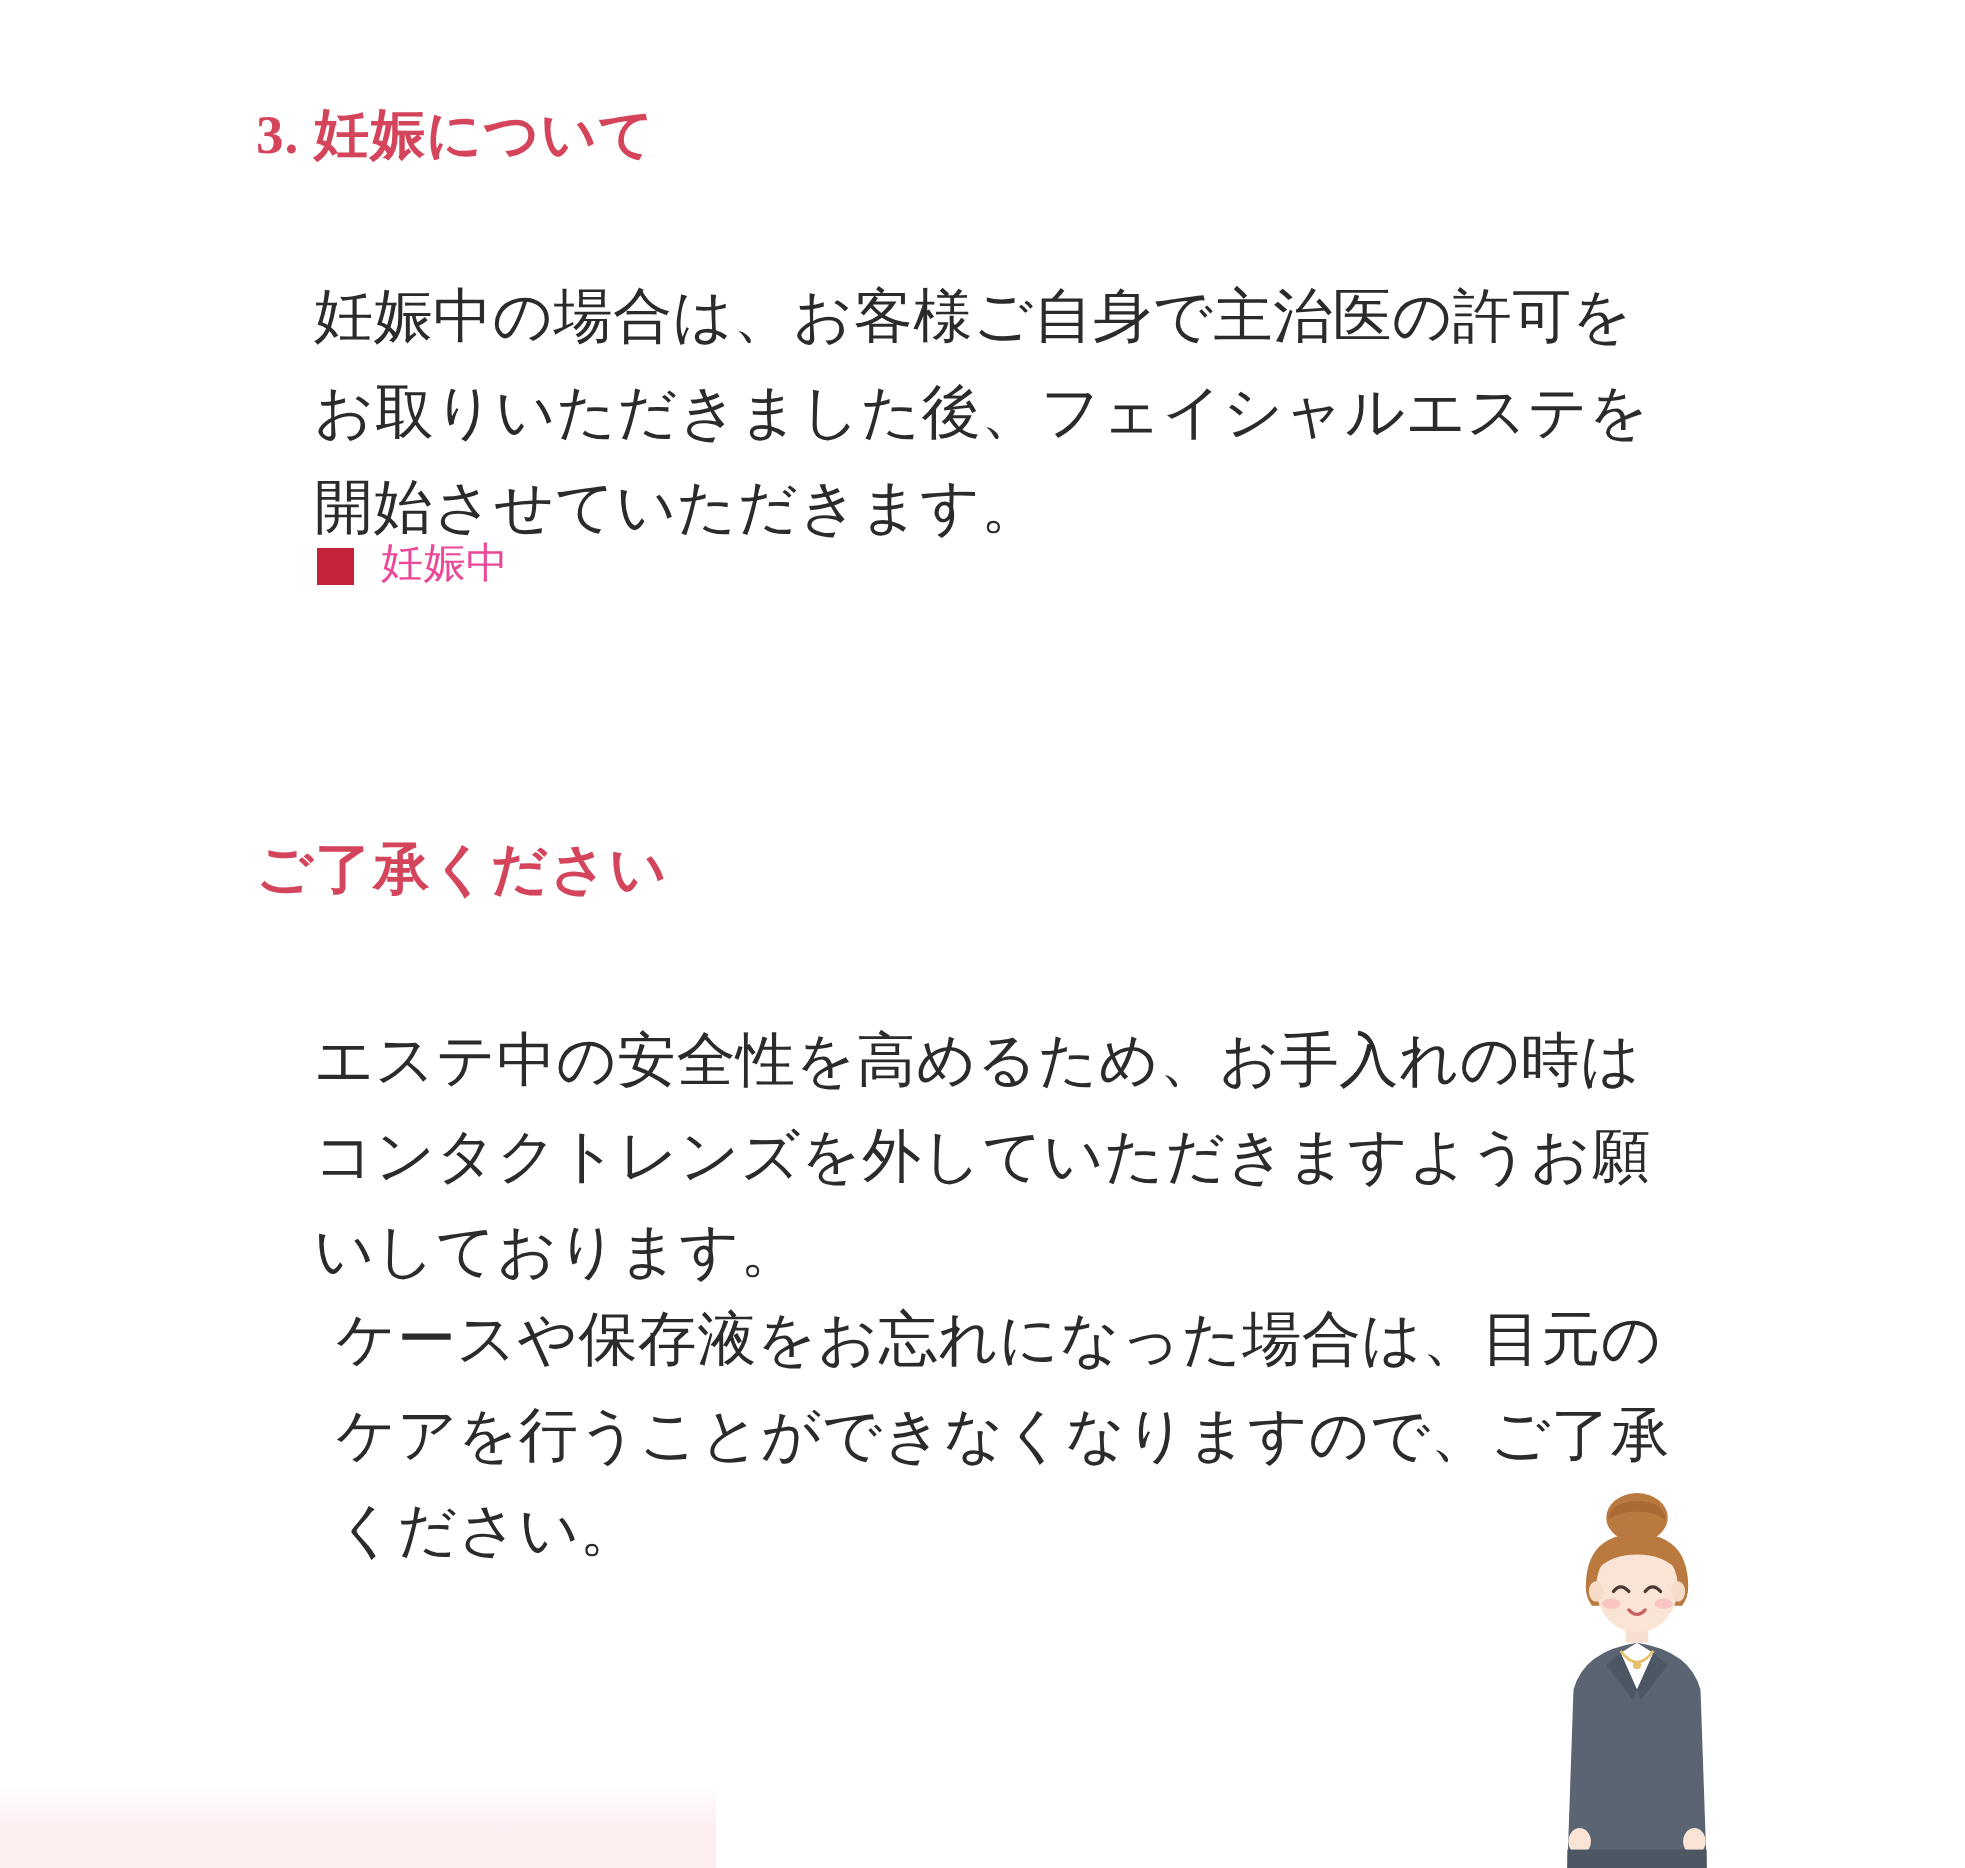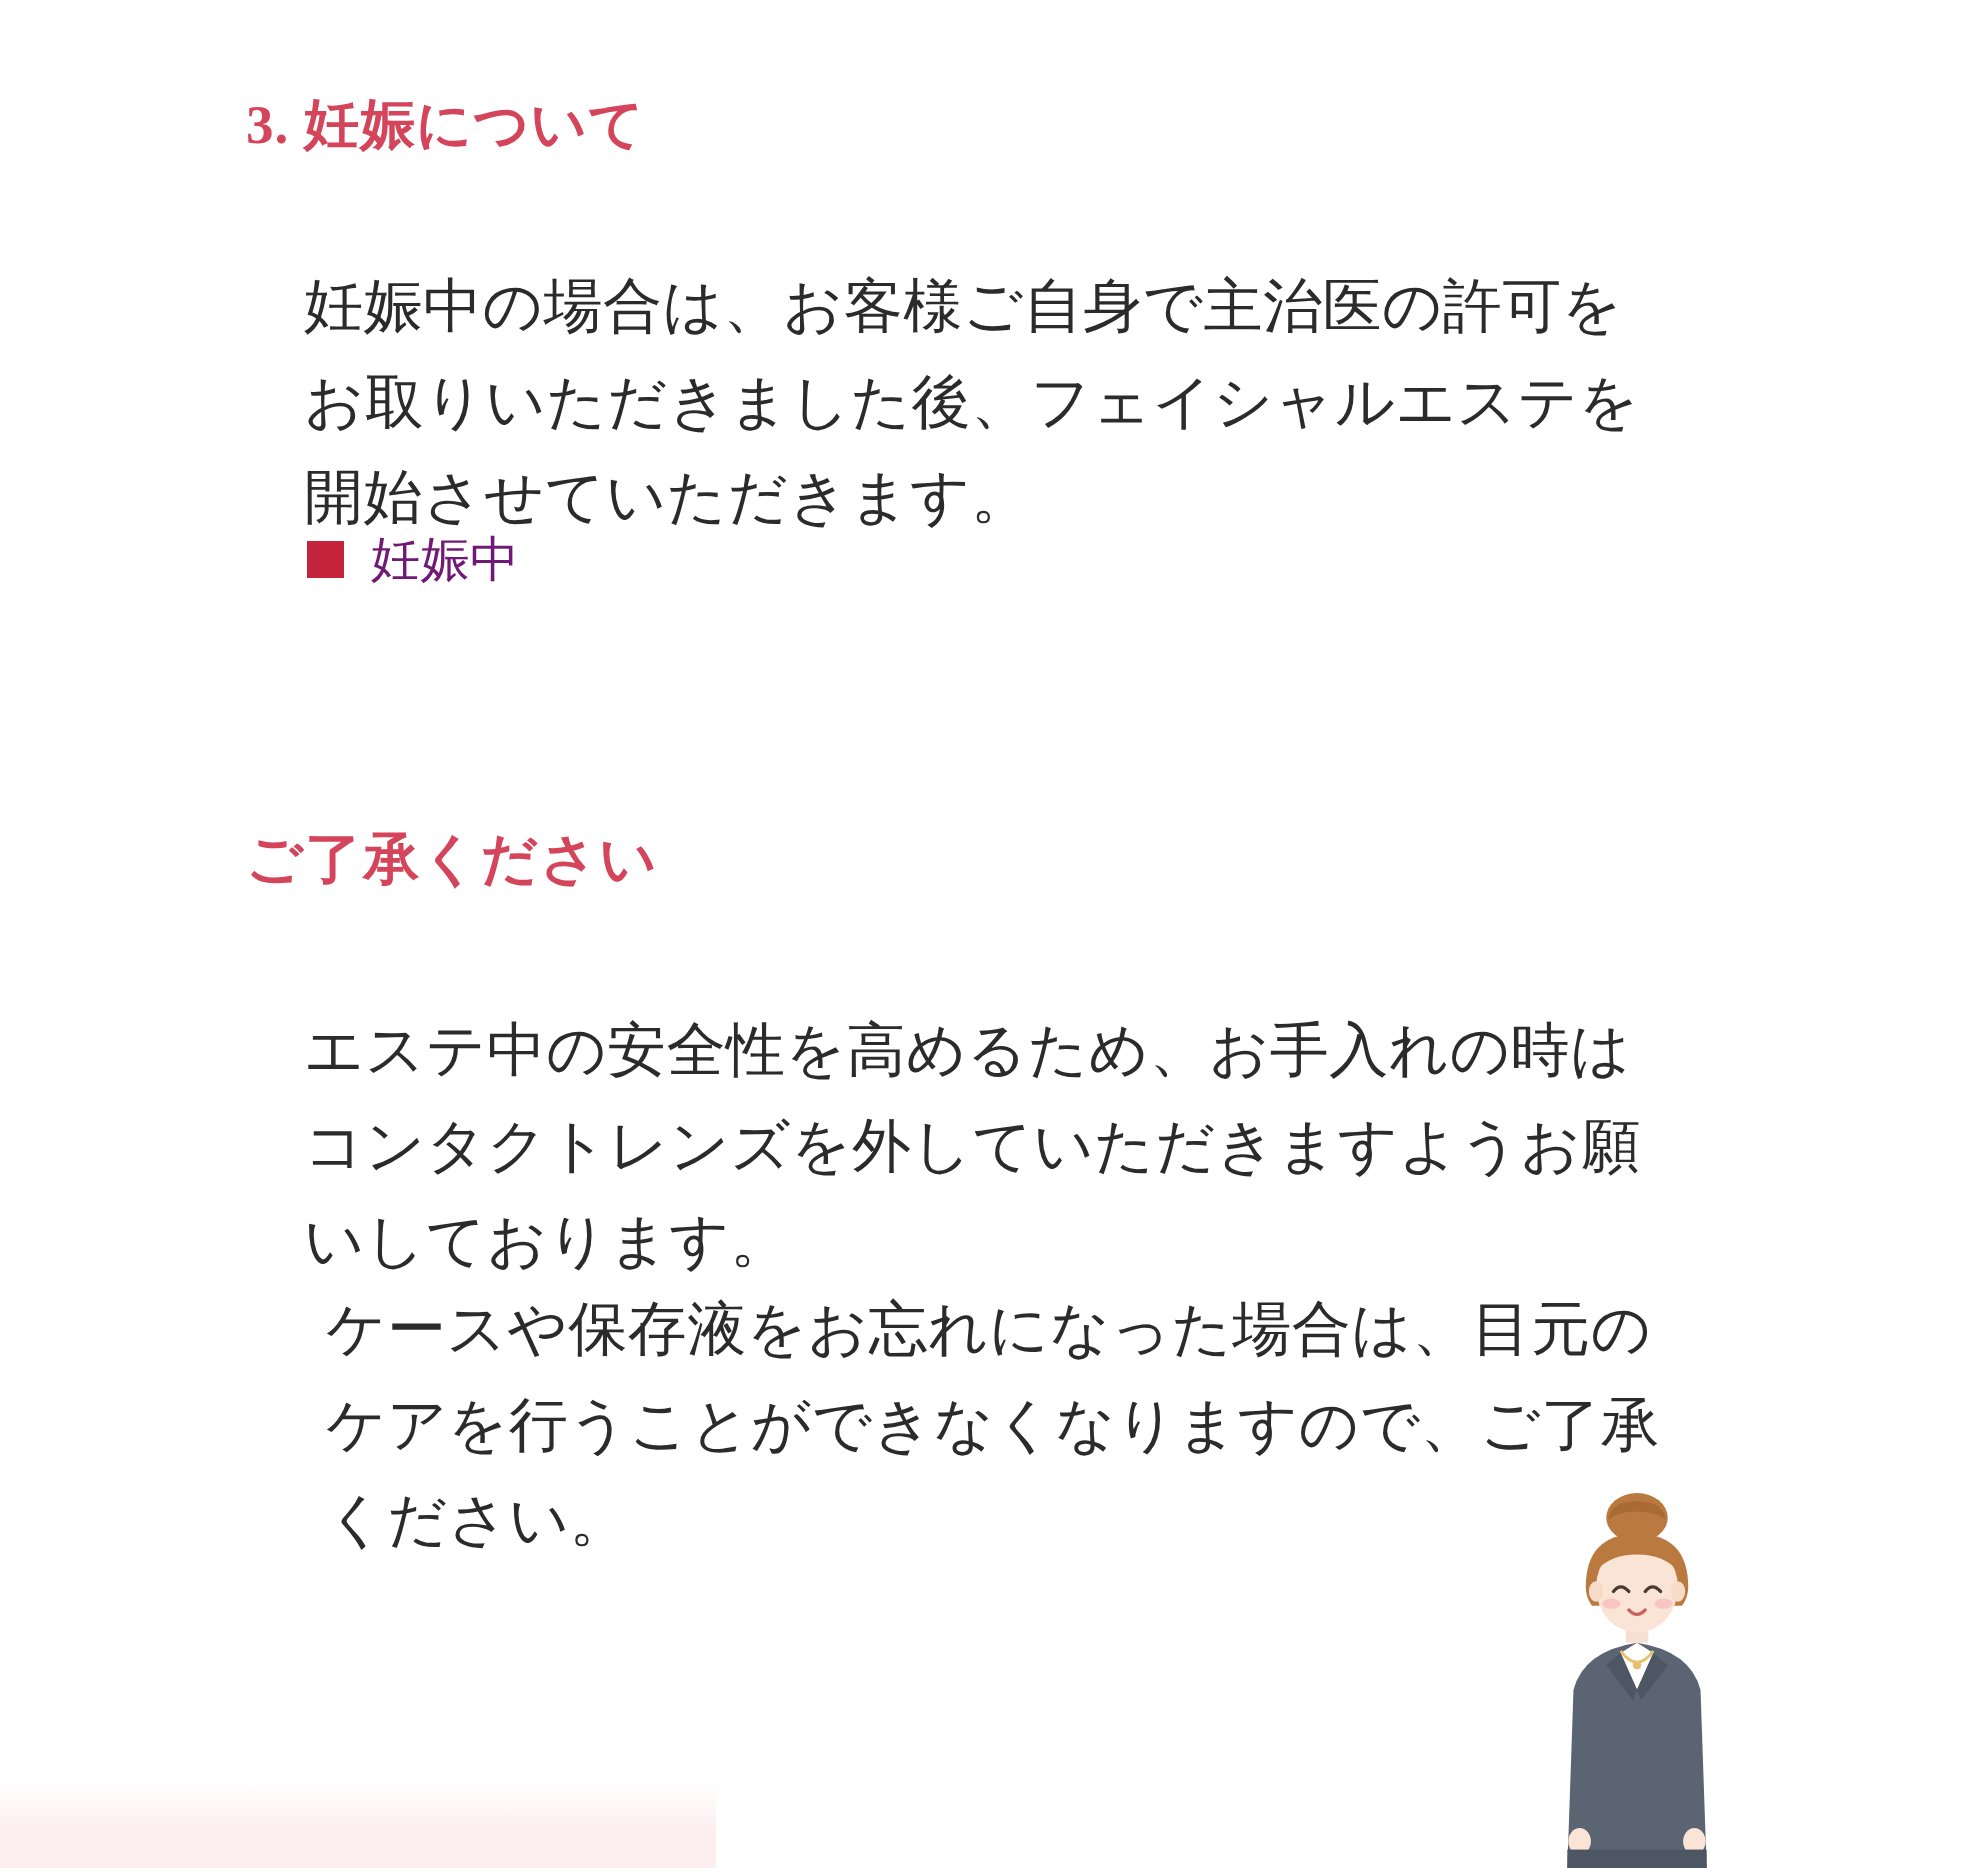--- a/index.html
+++ b/index.html
@@ -24,21 +24,21 @@
     height: 87px;
     background: linear-gradient(to top, #fdeef0 0%, #fdeef0 45%, #ffffff 100%);
     pointer-events: none;
   }
 
   .page {
     position: relative;
     width: 1965px;
     height: 1868px;
     box-sizing: border-box;
-    padding: 0;
+    padding: 10px;
   }
 
   .section {
     position: relative;
   }
 
   .heading-numbered {
     position: absolute;
     left: 246px;
     top: 46px;
@@ -74,23 +74,23 @@
     gap: 27px;
   }
   .bullet-square {
     width: 37px;
     height: 37px;
     background: #c3243c;
     display: inline-block;
     flex: 0 0 auto;
   }
   .bullet-label {
-    font-family: Liberation Sans, sans-serif;
-    font-size: 49px;
-    color: #701a75;
+    font-family: Liberation Mono, monospace;
+    font-size: 42px;
+    color: #ec4899;
     line-height: 1;
     letter-spacing: 0.5px;
   }
 
   .heading-plain {
     position: absolute;
     left: 246px;
     top: 780px;
     font-family: "Liberation Serif", serif;
     font-size: 56px;

